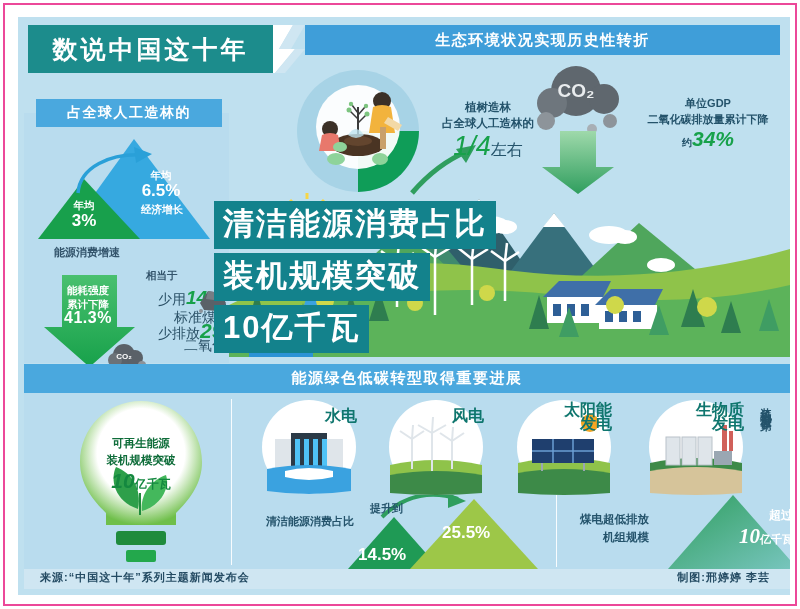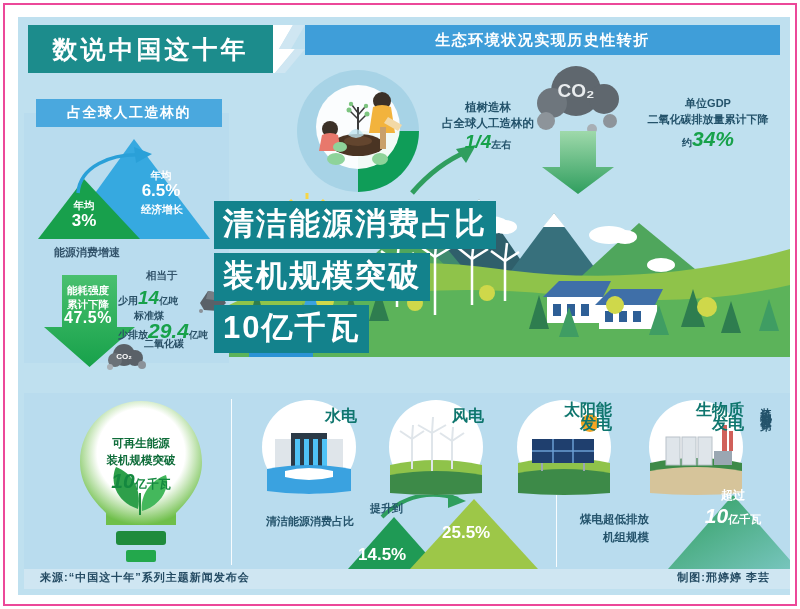--- a/index.html
+++ b/index.html
@@ -85,31 +85,31 @@
   
   .arrow-wrap { position: absolute; left: 24px; top: 258px; width: 95px; height: 92px; z-index: 8; }
   .arrow-txt {
     position: absolute; left: 30px; top: 266px; width: 80px;
     text-align: center; color: #ffffff; z-index: 9;
     font-size: 10.5px; font-weight: bold; line-height: 14px;
   }
   .arrow-pct { font-size: 16px; letter-spacing: .5px; }
 
   .coal-block { position: absolute; left: 100px; top: 252px; width: 108px; z-index: 9; }
-  .cb-line { color: #2a5066; font-size: 10px; font-weight: bold; white-space: nowrap; }
+  .cb-line { color: #2a5066; font-size: 14px; font-weight: normal; white-space: nowrap; padding-left: 40px; }
   .big-num { color: #17a14a; font-size: 19px; font-weight: bold; font-style: italic; }
   .mid-unit { color: #2a5066; font-size: 9.5px; font-weight: bold; }
 
   
   .tree-circle { position: absolute; left: 278px; top: 52px; width: 124px; height: 124px; z-index: 10; }
 
   .forest-txt { position: absolute; left: 406px; top: 82px; width: 128px; text-align: center; z-index: 12; }
   .forest-txt .l { color: #24536b; font-size: 11.5px; font-weight: bold; line-height: 16px; white-space: nowrap; }
-  .forest-val { color: #17a14a; font-size: 19px; font-weight: bold; font-style: italic; }
-  .forest-suf { color: #24536b; font-size: 10px; font-weight: bold; }
+  .forest-val { color: #17a14a; font-size: 27px; font-weight: normal; font-style: italic; }
+  .forest-suf { color: #24536b; font-size: 16px; font-weight: normal; }
 
   .co2-block { position: absolute; left: 500px; top: 42px; width: 125px; height: 135px; z-index: 11; }
   .gdp-txt { position: absolute; left: 610px; top: 78px; width: 160px; text-align: center; z-index: 12; }
   .gdp-txt .l { color: #24536b; font-size: 11px; font-weight: bold; line-height: 16px; white-space: nowrap; }
   .gdp-val { color: #17a14a; font-size: 21px; font-weight: bold; font-style: italic; }
   .gdp-pre { color: #24536b; font-size: 10px; font-weight: bold; }
 
   
   .scene { position: absolute; left: 211px; top: 160px; width: 561px; height: 180px; overflow: hidden; z-index: 6; }
   .headline { position: absolute; left: 196px; top: 184px; z-index: 14; }
@@ -169,21 +169,21 @@
   .ce-label { position: absolute; left: 248px; top: 497px; color: #24536b; font-size: 11px; font-weight: bold; z-index: 12; white-space: nowrap; }
   .ce-up { position: absolute; left: 352px; top: 484px; color: #24536b; font-size: 11px; font-weight: bold; z-index: 12; }
   .ce-chart { position: absolute; left: 330px; top: 478px; width: 190px; height: 74px; z-index: 9; }
   .ce-v1 { position: absolute; left: 340px; top: 528px; color: #ffffff; font-size: 17px; font-weight: bold; z-index: 12; }
   .ce-v2 { position: absolute; left: 424px; top: 506px; color: #ffffff; font-size: 17px; font-weight: bold; z-index: 12; }
 
   
   .coal-lbl { position: absolute; left: 562px; top: 493px; text-align: right; z-index: 12; }
   .coal-lbl .l { color: #24536b; font-size: 11.5px; font-weight: bold; line-height: 18px; white-space: nowrap; }
   .coal-tri { position: absolute; left: 650px; top: 478px; width: 130px; height: 74px; z-index: 9; }
-  .coal-txt { position: absolute; left: 655px; top: 470px; width: 120px; text-align: center; z-index: 12; }
+  .coal-txt { position: absolute; left: 655px; top: 490px; width: 120px; text-align: right; z-index: 12; font-family: Liberation Serif, serif; }
   .coal-over { color: #ffffff; font-size: 12px; font-weight: bold; }
   .coal-num { color: #ffffff; font-size: 21px; font-weight: bold; font-style: italic; }
   .coal-unit { color: #ffffff; font-size: 11px; font-weight: bold; }
 
   
   .src-bar {
     position: absolute; left: 6px; top: 552px; width: 766px; height: 20px;
     background: #cfe6f2; z-index: 14;
   }
   .src-txt { position: absolute; left: 22px; top: 553px; color: #244b63; font-size: 11px; font-weight: bold; letter-spacing: 1px; z-index: 15; }
@@ -236,21 +236,21 @@
       <linearGradient id="gArr" x1="0" y1="0" x2="0" y2="1">
         <stop offset="0%" stop-color="#49c06f"></stop>
         <stop offset="100%" stop-color="#17a14a"></stop>
       </linearGradient>
     </defs>
     <polygon points="20,0 75,0 75,52 93,52 47.5,92 2,52 20,52" fill="url(#gArr)"></polygon>
   </svg>
   <div class="arrow-txt">
     <div>能耗强度</div>
     <div>累计下降</div>
-    <div class="arrow-pct">47.5%</div>
+    <div class="arrow-pct">41.3%</div>
   </div>
 
   <div class="lbl lbl-b" style="left:128px; top:252px; font-size:10.5px; z-index:10;">相当于</div>
   <div class="coal-block">
     <div style="margin-top:18px; white-space:nowrap;">
       <span class="cb-line">少用</span><span class="big-num">14</span><span class="mid-unit">亿吨</span>
     </div>
     <div class="cb-line" style="margin-left:16px;">标准煤</div>
   </div>
   <svg style="position:absolute; left:178px; top:268px; width:34px; height:30px; z-index:10;" viewBox="0 0 34 30">
@@ -462,20 +462,23 @@
       </g>
     </g>
   </svg>
 
   <div class="headline">
     <div><span class="hl-row hl1">清洁能源消费占比</span></div>
     <div><span class="hl-row hl2">装机规模突破</span></div>
     <div><span class="hl-row hl3">10亿千瓦</span></div>
   </div>
 
+  <div class="hdr-bottom">
+    <span class="t">能源绿色低碳转型取得重要进展</span>
+  </div>
   <div class="bottom-panel"></div>
   <div class="vdiv" style="left:213px; top:382px; height:166px;"></div>
   <div class="divider-h" style="left:220px; top:468px; width:510px;"></div>
   <div class="vdiv" style="left:538px; top:478px; height:72px;"></div>
 
   <svg class="bulb-wrap" viewBox="0 0 150 168">
     <defs>
       <radialGradient id="gBulb" cx="50%" cy="42%" r="58%">
         <stop offset="62%" stop-color="#ffffff"></stop>
         <stop offset="100%" stop-color="#6fbf4a"></stop>

